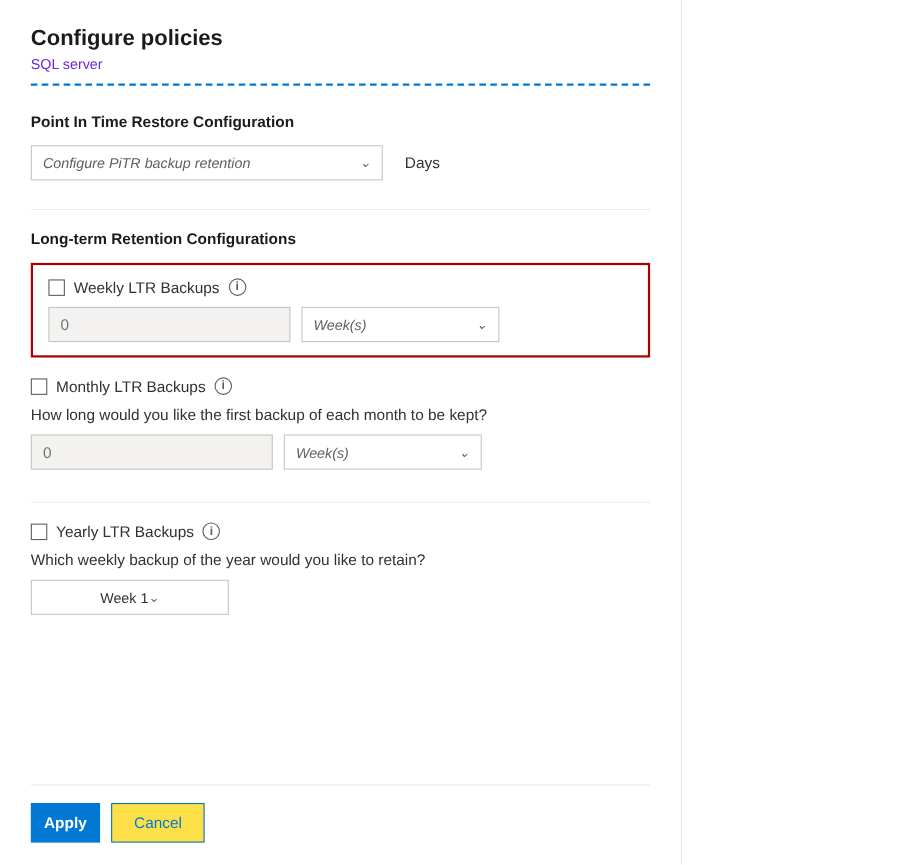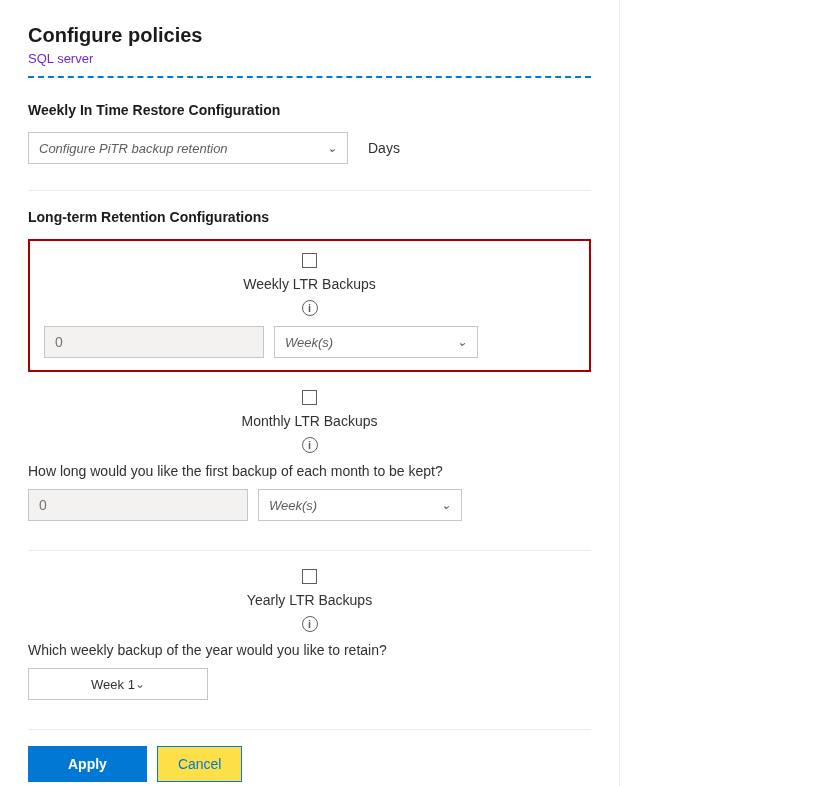--- a/index.html
+++ b/index.html
@@ -59,21 +59,21 @@
       height: 32px;
       cursor: pointer;
       font-size: 13px;
       color: #605e5c;
       font-style: italic;
     }
     .dropdown-pitr {
       width: 320px;
     }
     .dropdown-weeks {
-      width: 204px;
+      width: 180px;
     }
     .dropdown-week1 {
       width: 180px;
     }
     .chevron {
       font-size: 12px;
       color: #605e5c;
     }
     .days-label {
       font-size: 14px;
@@ -92,21 +92,20 @@
     .weekly-box {
       border: 2px solid #a80000;
       padding: 12px 14px;
       margin-bottom: 18px;
     }
     .checkbox-row {
       display: flex;
       align-items: center;
       gap: 8px;
       margin-bottom: 10px;
-      flex-direction: column;
     }
     .checkbox {
       width: 15px;
       height: 15px;
       border: 1px solid #605e5c;
       background: #fff;
       display: inline-block;
       flex-shrink: 0;
     }
     .checkbox-label {
@@ -159,21 +158,21 @@
       border-top: 1px solid #edebe9;
       padding: 16px 0 20px 0;
       display: flex;
       gap: 10px;
       margin-top: auto;
     }
     .btn-apply {
       background: #0078d4;
       color: #fff;
       border: none;
-      padding: 8px 40px;
+      padding: 8px 12px;
       font-size: 14px;
       font-weight: 600;
       cursor: pointer;
       height: 36px;
     }
     .btn-cancel {
       background: #fde047;
       color: #0078d4;
       border: 1px solid #0078d4;
       padding: 8px 20px;
@@ -189,21 +188,21 @@
   </style>
 </head>
 <body>
 
 <div class="panel">
 
   <div class="panel-title">Configure policies</div>
   <div class="panel-subtitle">SQL server</div>
   <hr class="blue-divider">
 
-  <div class="section-title">Weekly In Time Restore Configuration</div>
+  <div class="section-title">Point In Time Restore Configuration</div>
   <div class="pitr-row">
     <div class="dropdown dropdown-pitr">
       <span>Configure PiTR backup retention</span>
       <span class="chevron">⌄</span>
     </div>
     <span class="days-label">Days</span>
   </div>
 
   <hr class="gray-divider">
 

